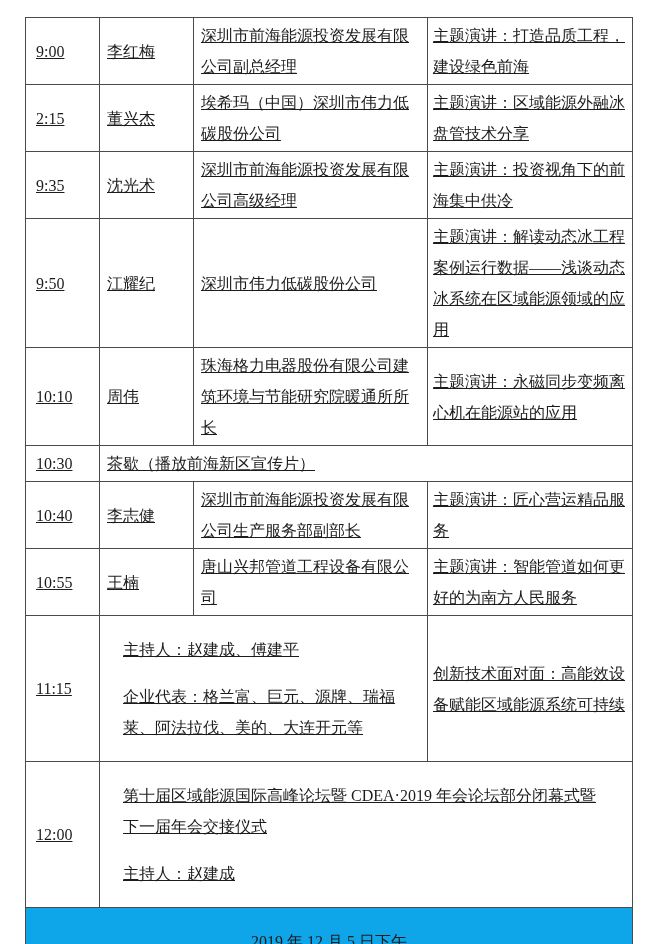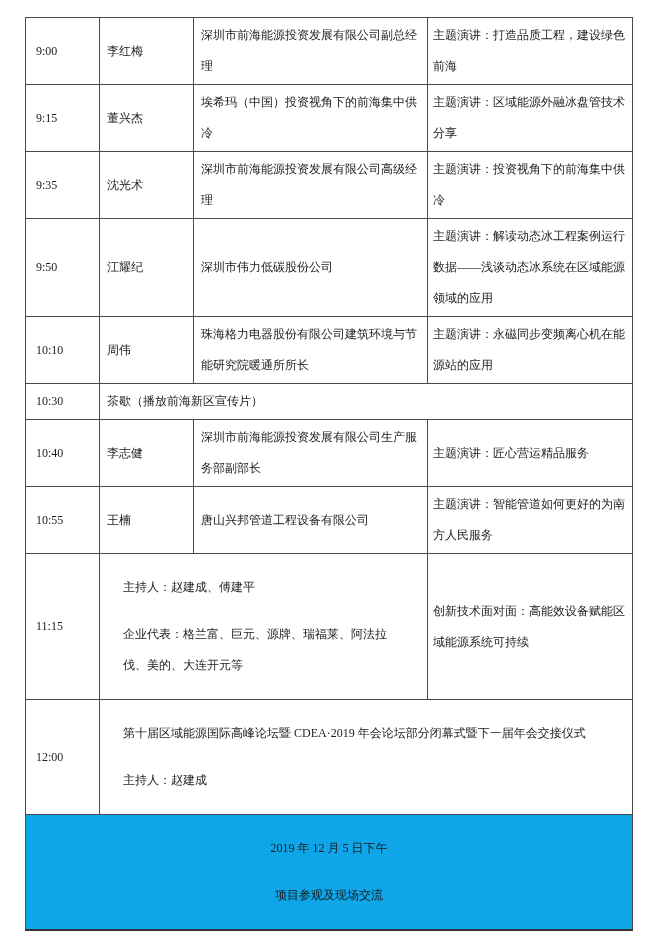--- a/index.html
+++ b/index.html
@@ -17,25 +17,26 @@
   table.agenda {
     border-collapse: collapse;
     table-layout: fixed;
     width: 607px;
     margin: 17px 0 0 25px;
     border: 1px solid #4a4a4a;
     border-bottom: 2px solid #333333;
   }
   td {
     border: 1px solid #4a4a4a;
-    font-size: 12px;
+    font-size: 16px;
     line-height: 31px;
     vertical-align: middle;
     padding: 2px 7px;
     overflow: hidden;
+    text-decoration: underline;
   }
   td.c-time {
     padding-left: 10px;
     padding-right: 2px;
   }
   td.c-topic {
     padding-left: 5px;
     padding-right: 5px;
   }
   td.c-merged {
@@ -61,23 +62,23 @@
 
   <tbody>
       <tr>
     <td class="c-time">9:00</td>
     <td class="c-name">李红梅</td>
     <td class="c-org">深圳市前海能源投资发展有限公司副总经理</td>
     <td class="c-topic">主题演讲：打造品质工程，建设绿色前海</td>
   </tr>
 
   <tr>
-    <td class="c-time">9:15</td>
+    <td class="c-time">2:15</td>
     <td class="c-name">董兴杰</td>
-    <td class="c-org">埃希玛（中国）投资视角下的前海集中供冷</td>
+    <td class="c-org">埃希玛（中国）深圳市伟力低碳股份公司</td>
     <td class="c-topic">主题演讲：区域能源外融冰盘管技术分享</td>
   </tr>
 
   <tr>
     <td class="c-time">9:35</td>
     <td class="c-name">沈光术</td>
     <td class="c-org">深圳市前海能源投资发展有限公司高级经理</td>
     <td class="c-topic">主题演讲：投资视角下的前海集中供冷</td>
   </tr>
 

